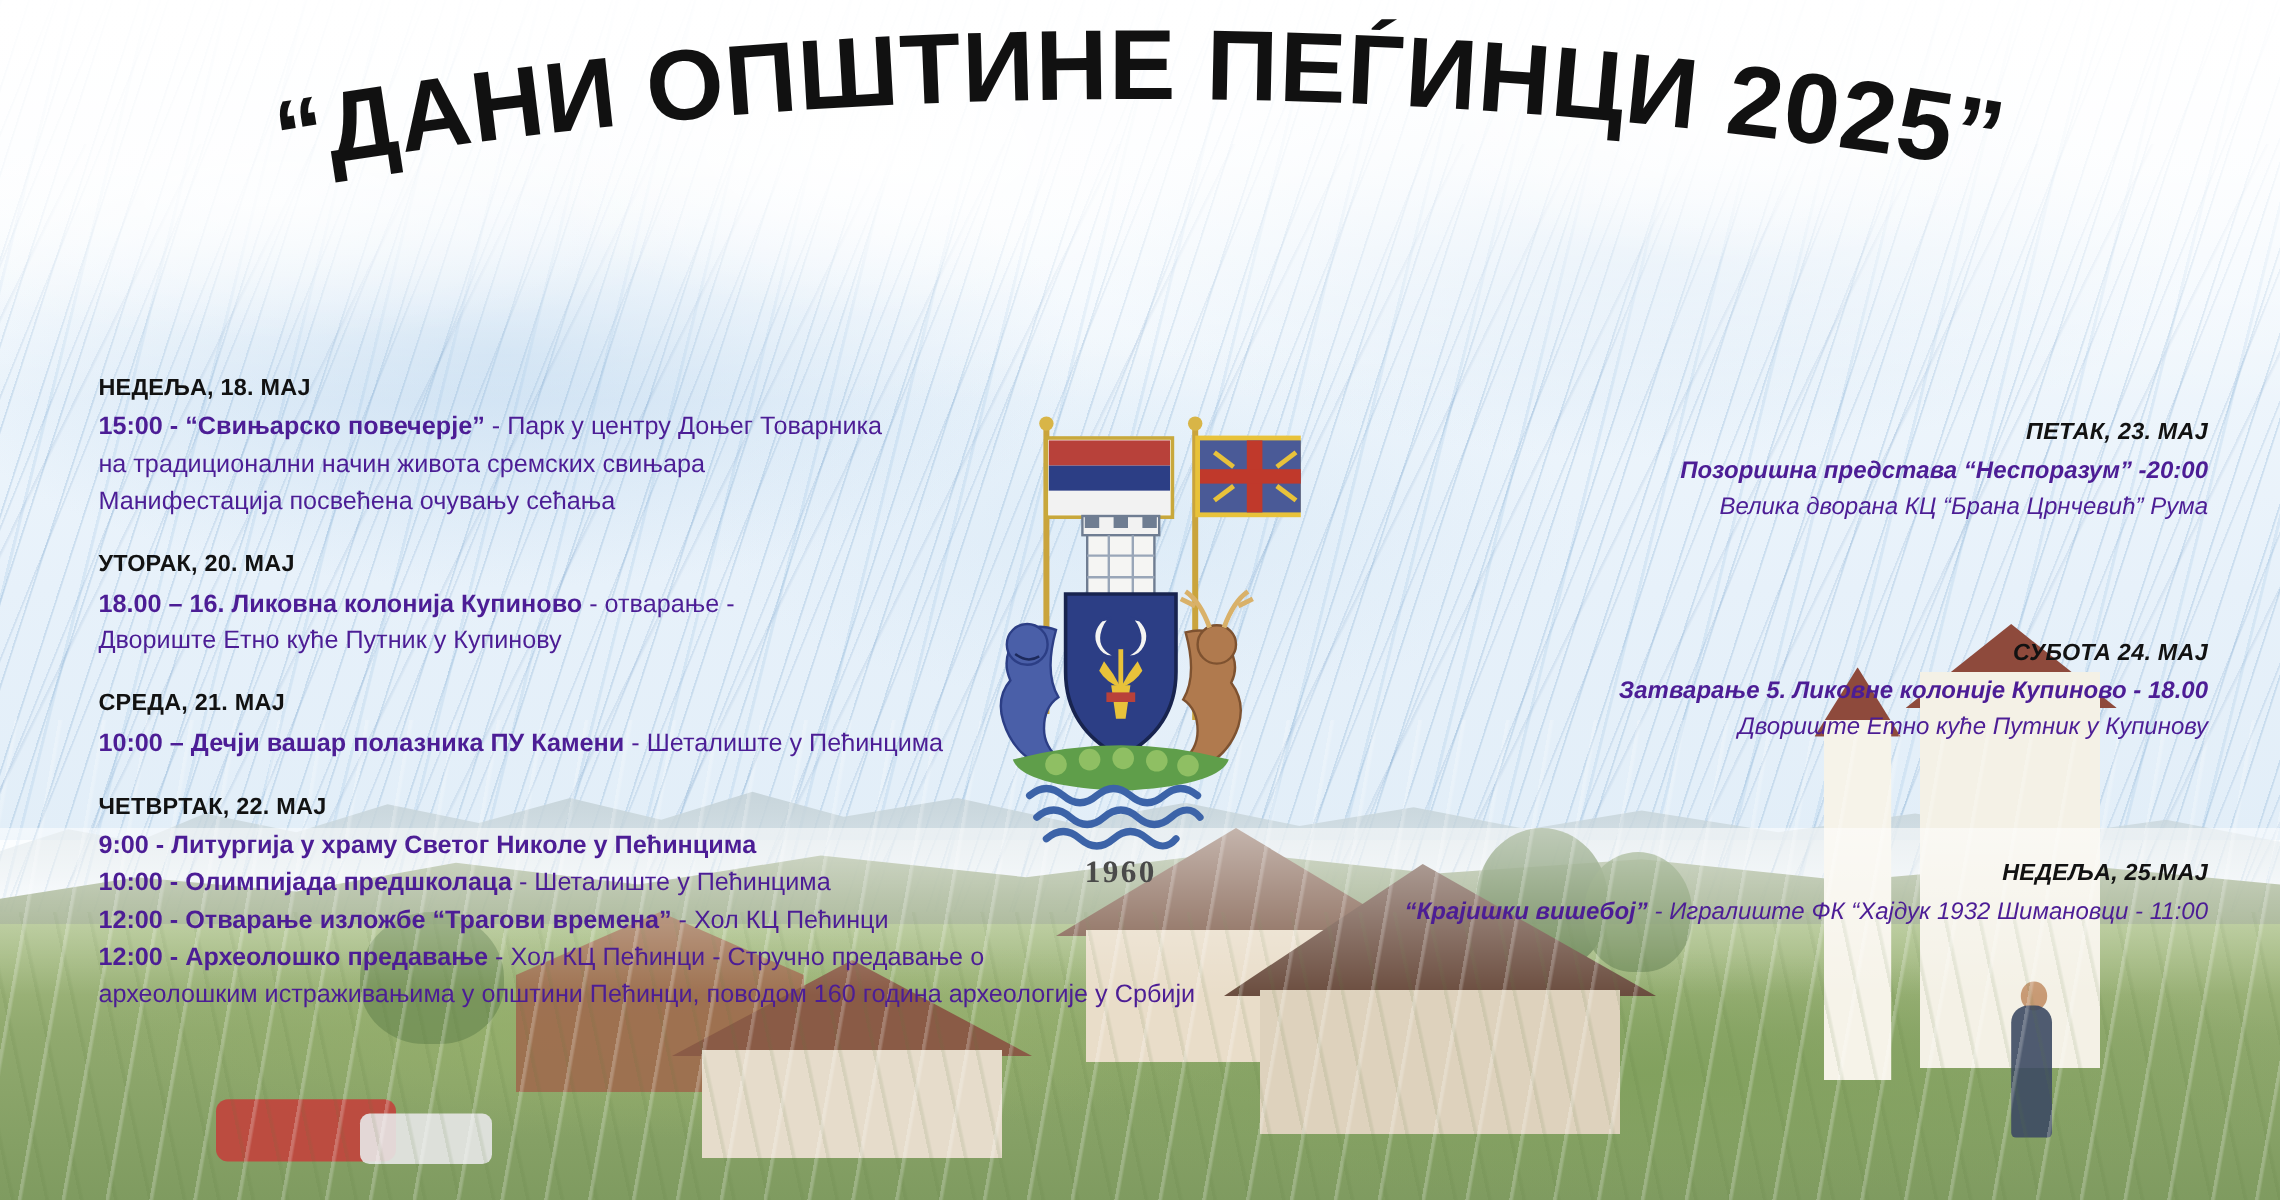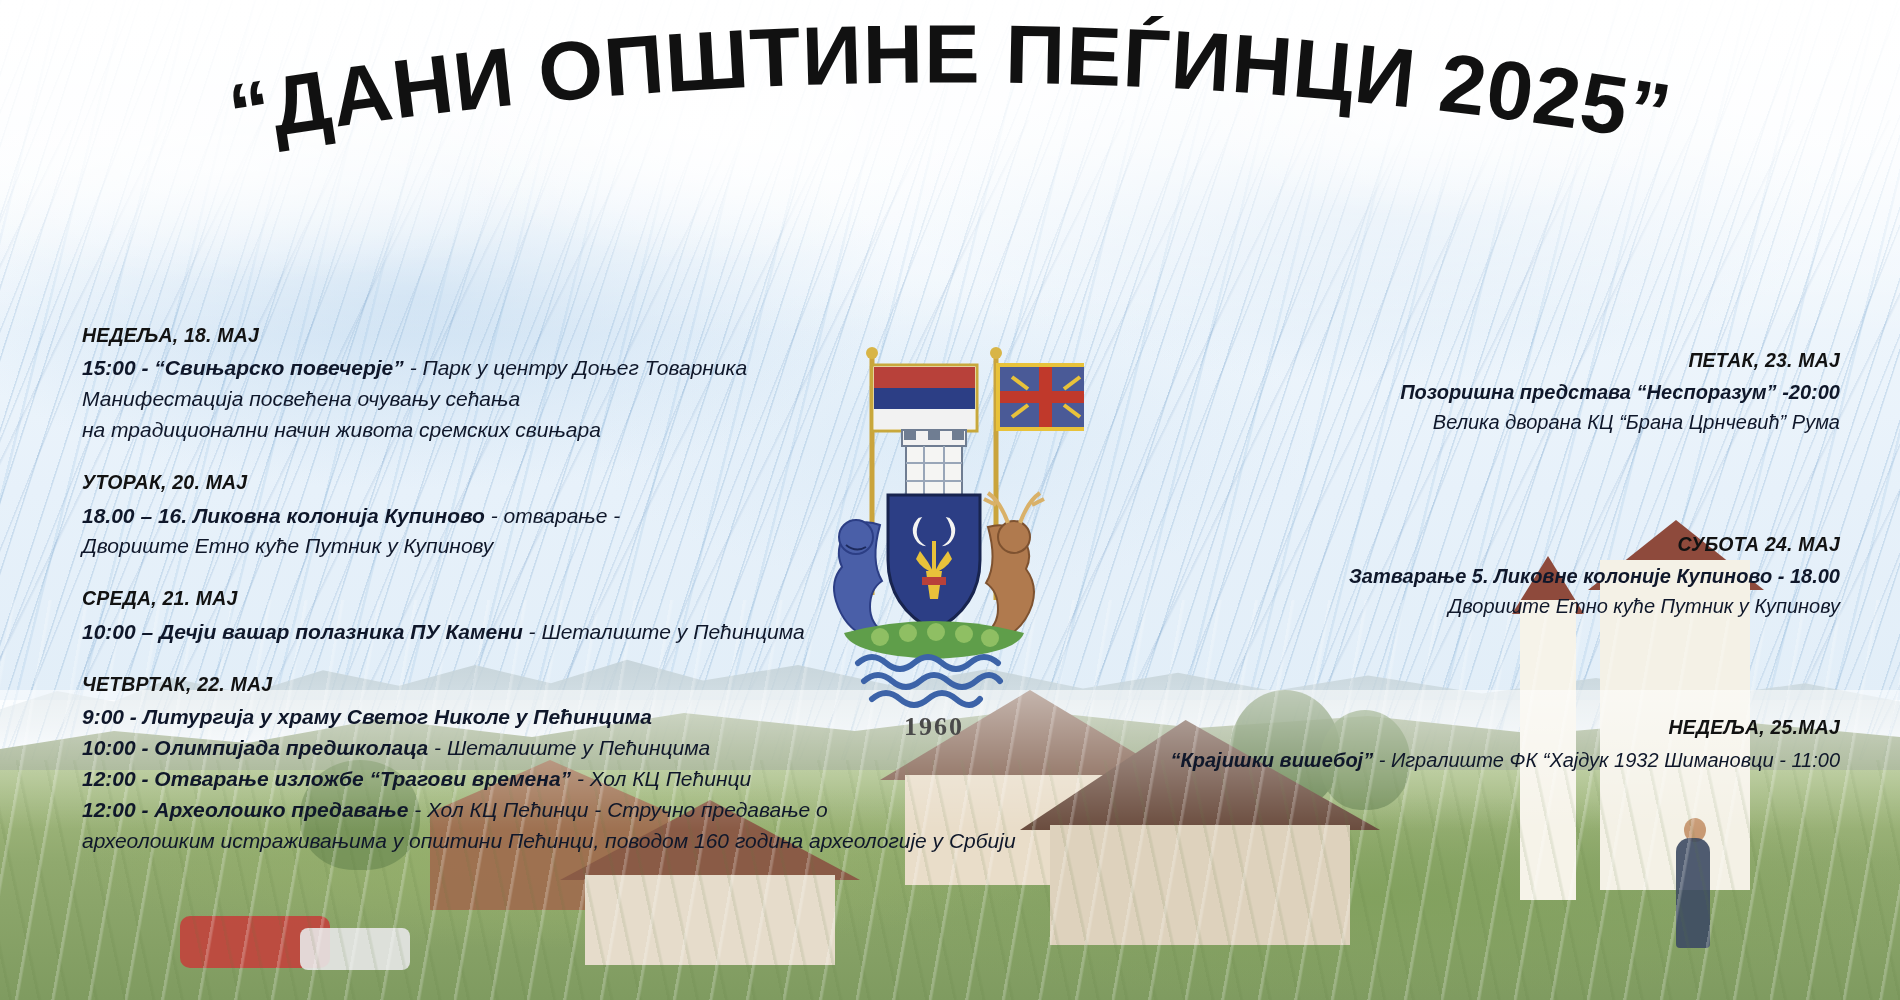--- a/index.html
+++ b/index.html
@@ -113,31 +113,31 @@
   .title-svg{display:block;width:1900px;height:150px;}
   .title-text{
     font-family:"Liberation Sans", sans-serif;
     font-weight:700;font-size:83px;fill:#111111;letter-spacing:1px;
   }
 
   
   .coa{position:absolute;left:784px;top:345px;width:300px;height:400px;}
 
   
-  .col-left{position:absolute;left:82px;top:323px;width:1000px;font-style:italic;}
+  .col-left{position:absolute;left:82px;top:311px;width:1000px;}
   .col-right{position:absolute;right:60px;top:348px;width:760px;text-align:right;font-style:italic;}
 
   .block{margin-bottom:26px;}
   .block:last-child{margin-bottom:0;}
   .day{
     font-weight:700;font-size:19.5px;color:#121212;letter-spacing:.2px;
     margin-bottom:7px;line-height:1.25;
   }
   .line{
-    font-size:21px;color:#0f172a;line-height:1.33;margin-bottom:3px;
+    font-size:21px;color:#4c1d95;line-height:1.33;margin-bottom:3px;
     white-space:nowrap;
   }
   .line b{font-weight:700;}
   .sub{font-weight:400;}
 
   .col-right .day{font-size:19.5px;margin-bottom:7px;}
   .col-right .line{font-size:20px;}
   .col-right .block{margin-bottom:96px;}
   .col-right .block:last-child{margin-bottom:0;}
 </style>
@@ -282,22 +282,22 @@
 
       <text x="150" y="390" text-anchor="middle" font-family="Liberation Serif, serif" font-size="26" font-weight="700" fill="#4a4a4a" letter-spacing="2">1960</text>
     </svg>
   </div>
 
   <div class="col-left">
 
     <div class="block">
       <div class="day">НЕДЕЉА, 18. МАЈ</div>
       <div class="line"><b>15:00 - “Свињарско повечерје”</b><span class="sub"> - Парк у центру Доњег Товарника</span></div>
+      <div class="line"><span class="sub">на традиционални начин живота сремских свињара</span></div>
       <div class="line"><span class="sub">Манифестација посвећена очувању сећања</span></div>
-      <div class="line"><span class="sub">на традиционални начин живота сремских свињара</span></div>
     </div>
 
     <div class="block">
       <div class="day">УТОРАК, 20. МАЈ</div>
       <div class="line"><b>18.00 – 16. Ликовна колонија Купиново</b><span class="sub"> - отварање -</span></div>
       <div class="line"><span class="sub">Двориште Етно куће Путник у Купинову</span></div>
     </div>
 
     <div class="block">
       <div class="day">СРЕДА, 21. МАЈ</div>

